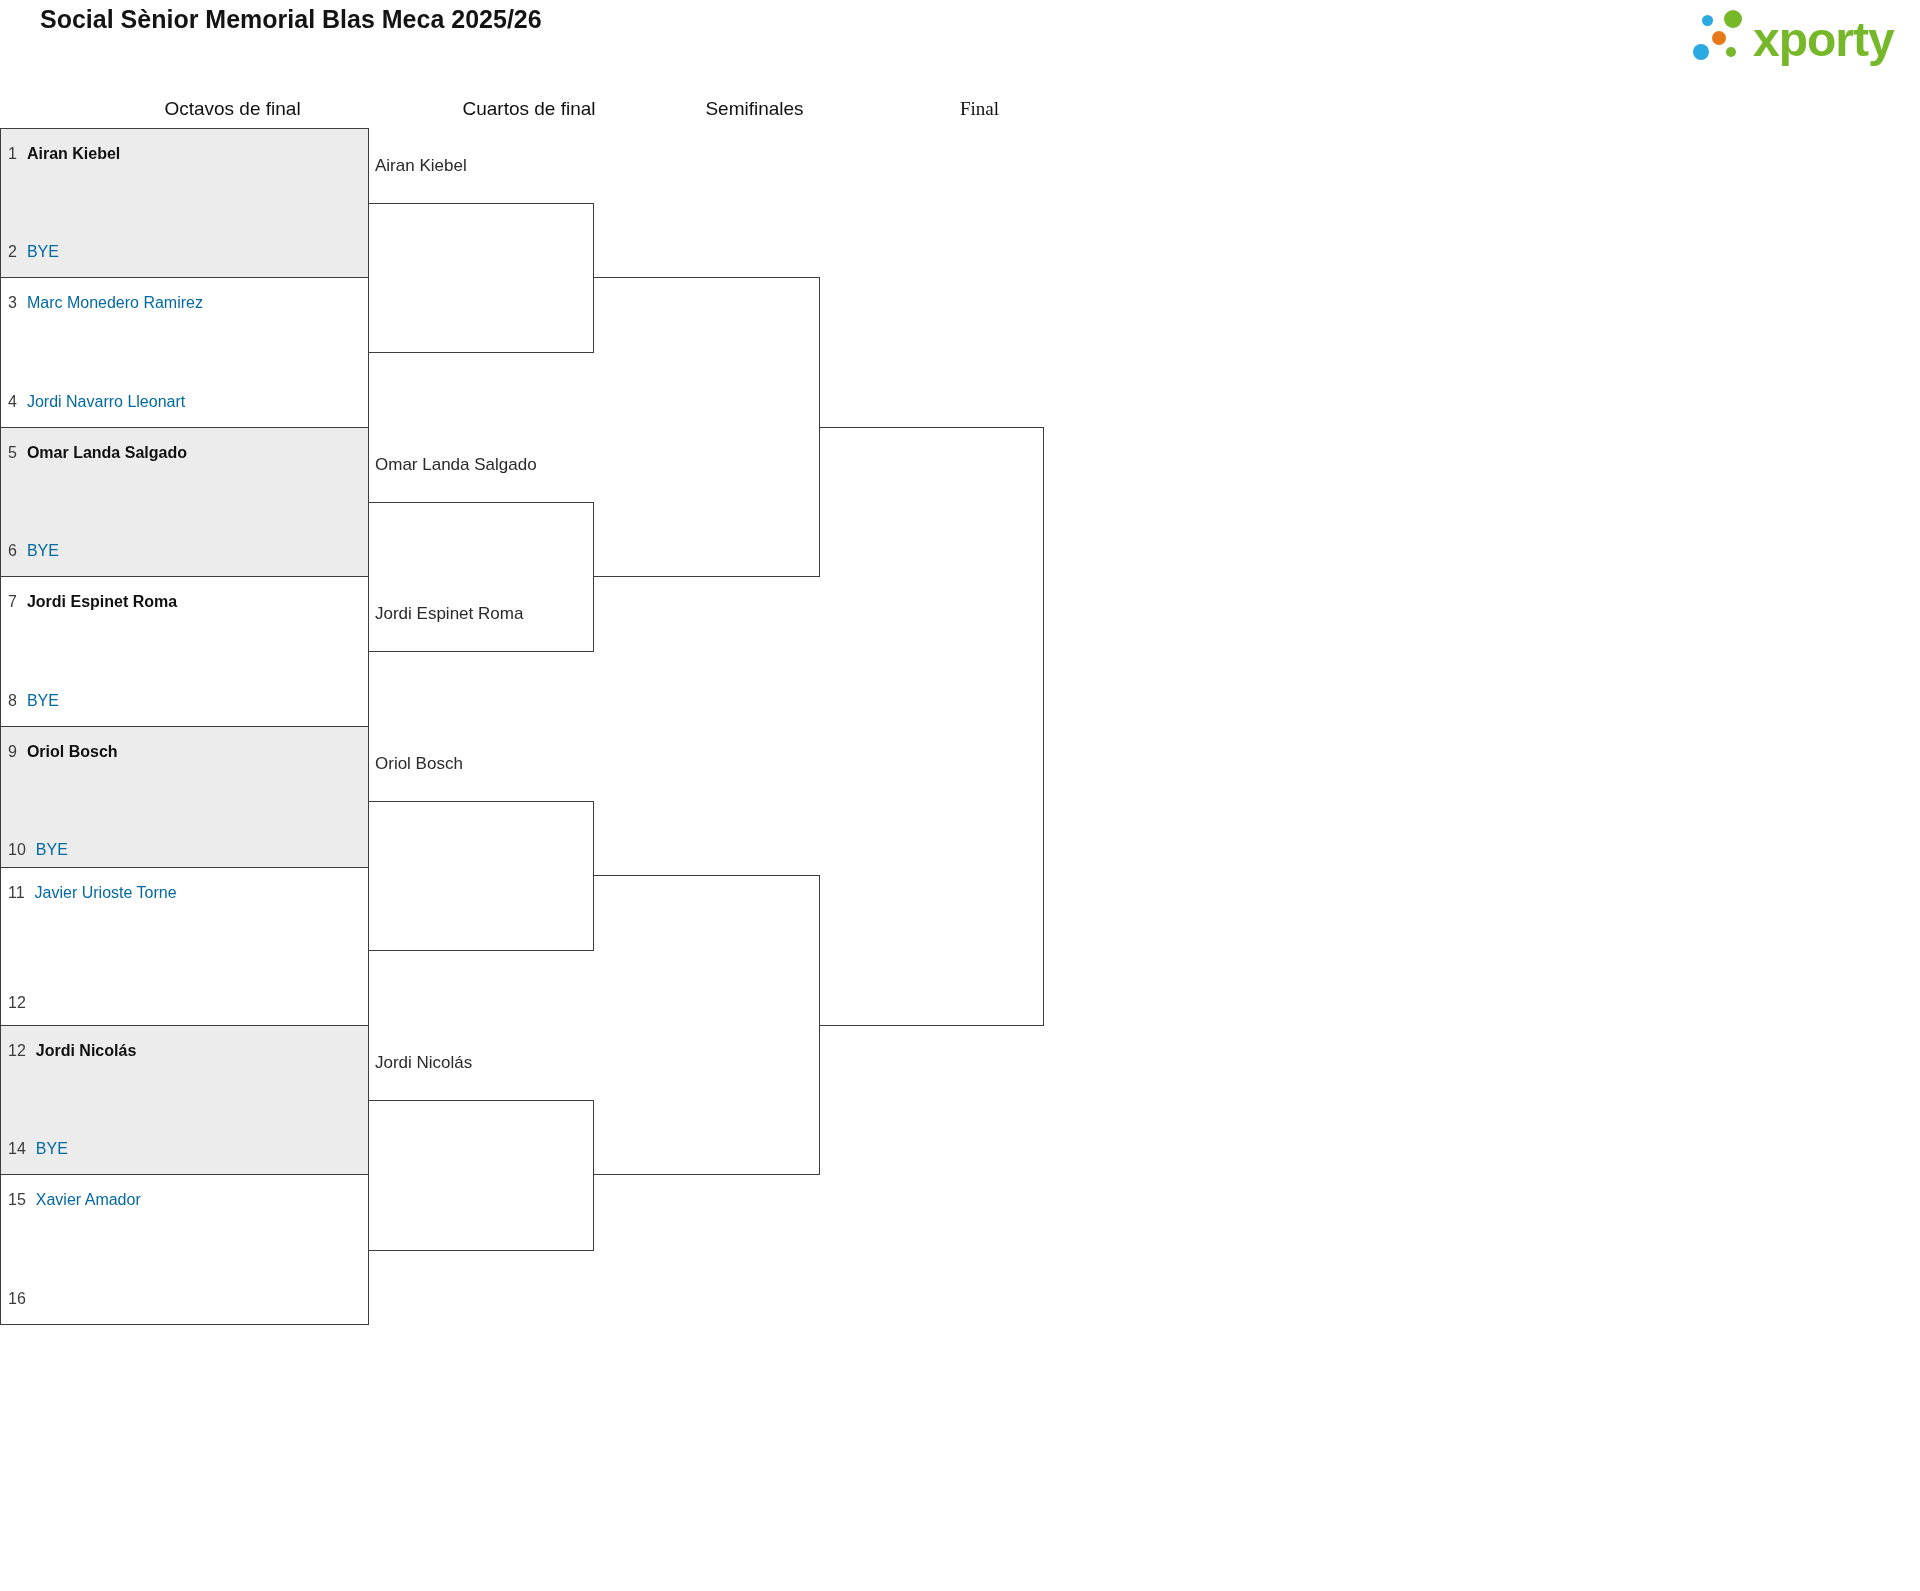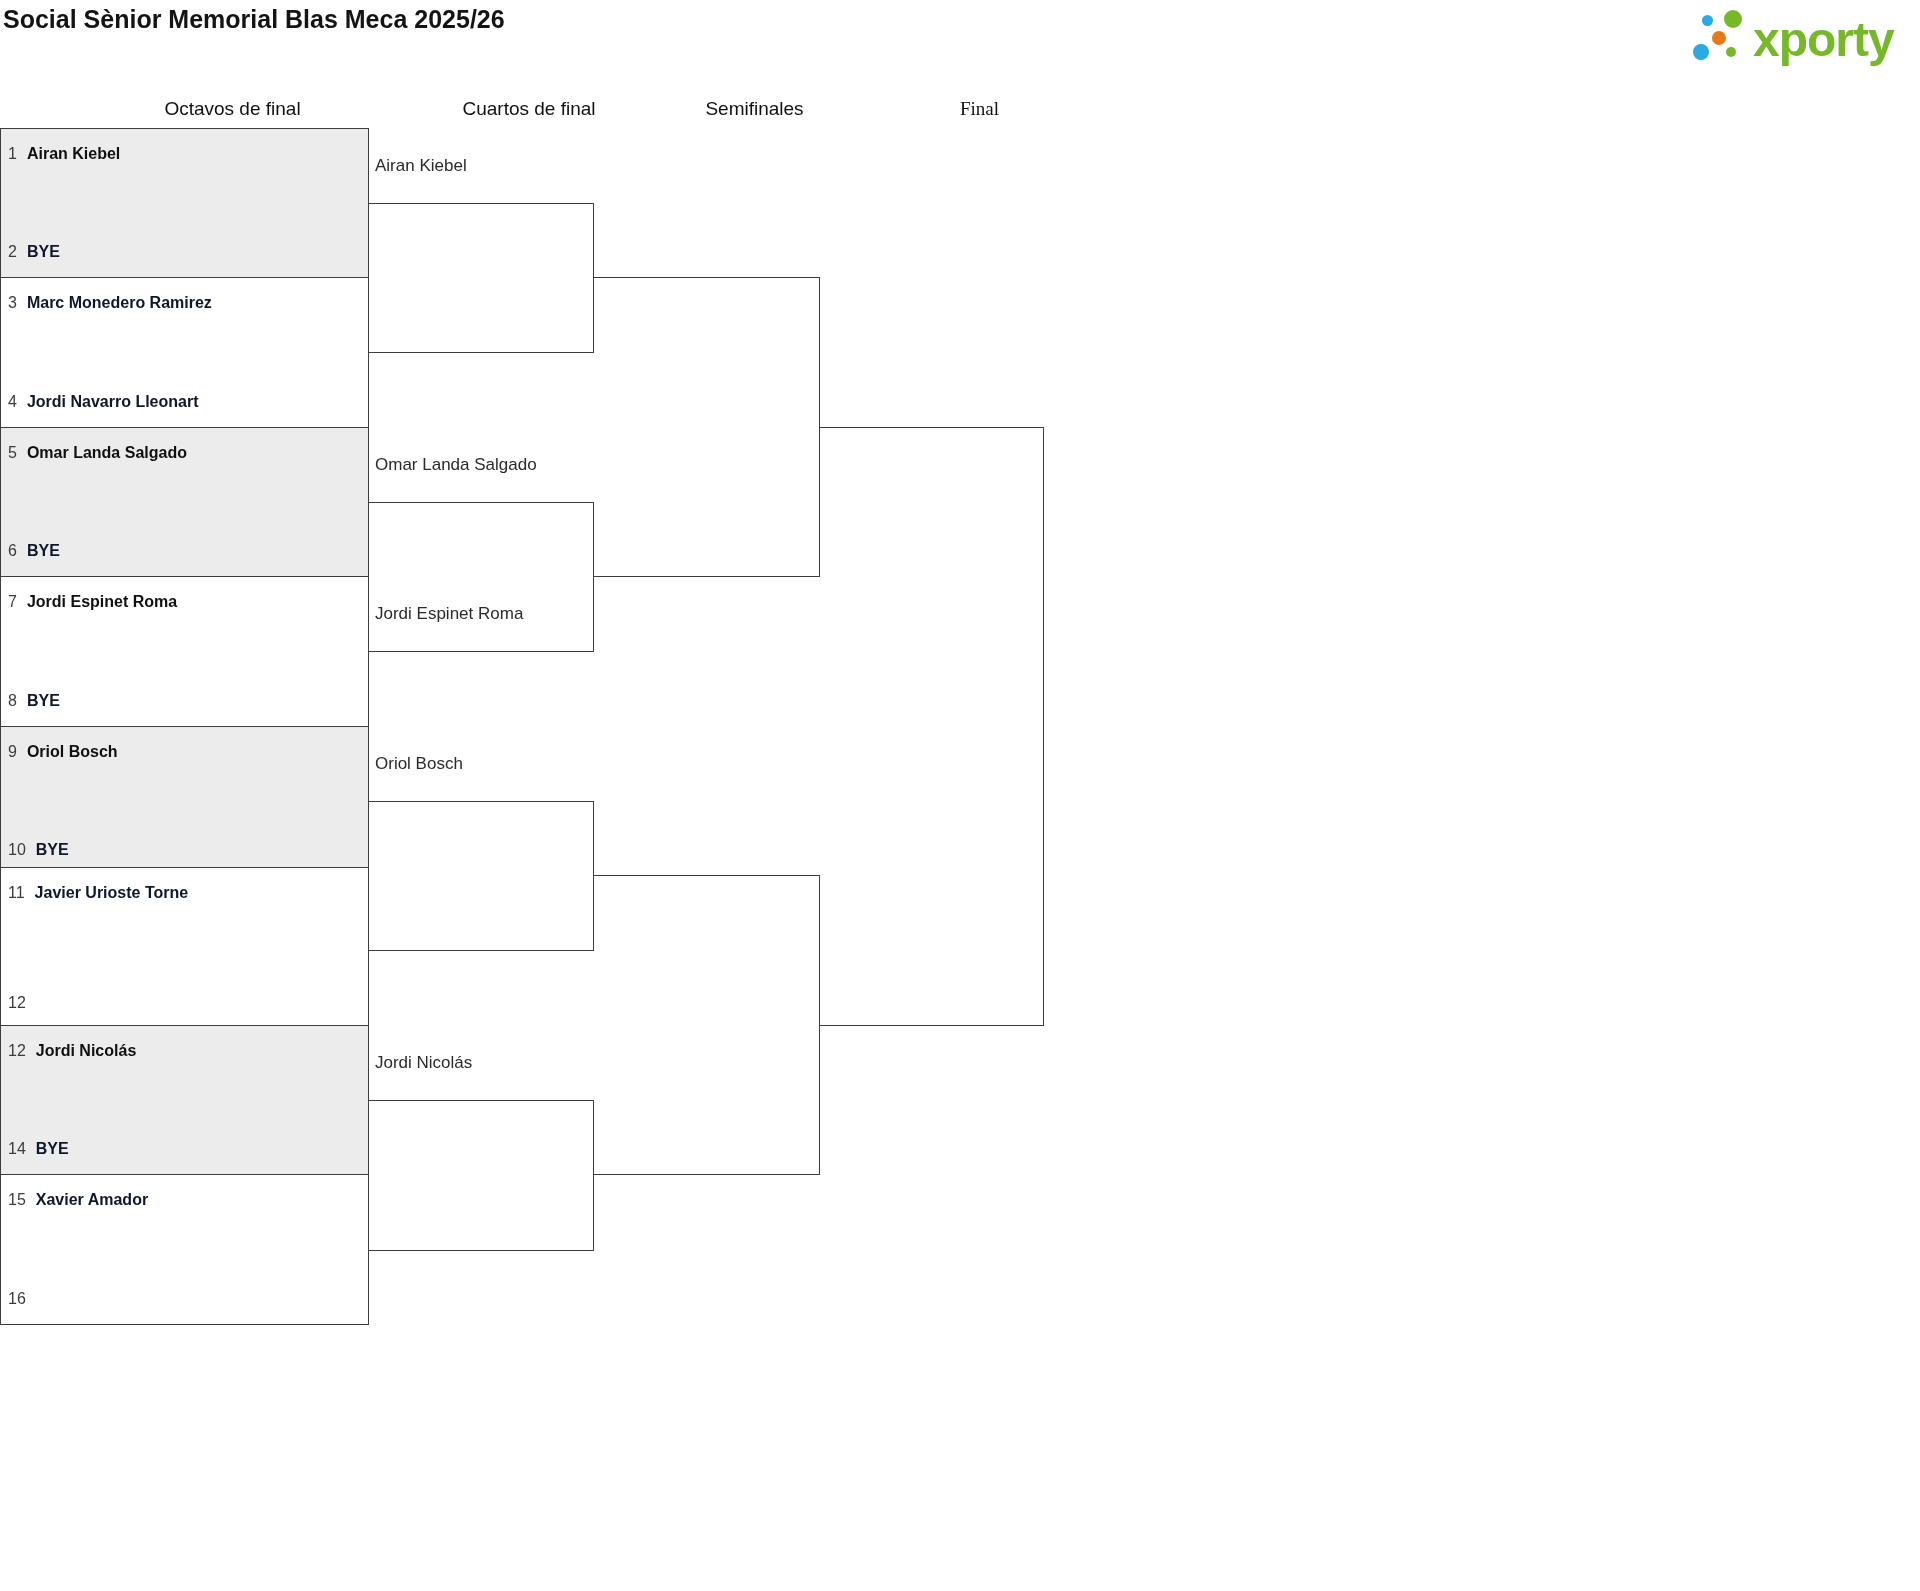--- a/index.html
+++ b/index.html
@@ -2,21 +2,21 @@
 <html><head>
 <meta charset="utf-8">
 <style>
   html,body{margin:0;padding:0;}
   body{
     width:1920px;height:1591px;position:relative;background:#ffffff;
     font-family:"Liberation Sans", sans-serif;color:#1c1c1c;overflow:hidden;
   }
   
   .titleblock{position:absolute;left:3px;top:3px;}
-  .title{font-size:25px;font-weight:700;line-height:33px;color:#141414;letter-spacing:0;}
+  .title{font-size:25px;font-weight:700;line-height:33px;color:#141414;letter-spacing:0;margin-left:37px;}
   .subtitle{font-size:25px;font-weight:700;line-height:34px;color:#141414;}
   
   .logo{position:absolute;left:1690px;top:8px;width:225px;height:64px;}
   .dot{position:absolute;border-radius:50%;}
   .dot.blue-sm{left:12px;top:7px;width:11px;height:11px;background:#2ba9e1;}
   .dot.green-lg{left:34px;top:2px;width:18px;height:18px;background:#76b82a;}
   .dot.orange{left:22px;top:23px;width:14px;height:14px;background:#e8791a;}
   .dot.blue-lg{left:3px;top:36px;width:16px;height:16px;background:#2ba9e1;}
   .dot.green-sm{left:36px;top:39px;width:10px;height:10px;background:#76b82a;}
   .logotext{
@@ -46,21 +46,21 @@
   .pair.p6{top:867px;height:162px;}
   .pair.p7{top:1025px;height:150px;}
   .pair.p8{top:1174px;height:151px;}
   .slot{
     position:absolute;left:7px;right:6px;height:32px;
     display:flex;align-items:center;gap:10px;font-size:16px;
   }
   .slot.top{top:9px;}
   .slot.bottom{bottom:9px;}
   .seed{color:#3c3c3c;font-weight:400;flex:0 0 auto;}
-  .pname{color:#0f172a;font-weight:700;white-space:nowrap;}
+  .pname{color:#0369a1;font-weight:400;white-space:nowrap;}
   .pname.win{font-weight:700;color:#101010;}
   
   .match{
     position:absolute;box-sizing:border-box;background:transparent;
     border:1px solid #3d3d3d;border-left:none;
   }
   .match.qf{left:368px;width:226px;}
   .match.qf1{top:203px;height:150px;}
   .match.qf2{top:502px;height:150px;}
   .match.qf3{top:801px;height:150px;}

